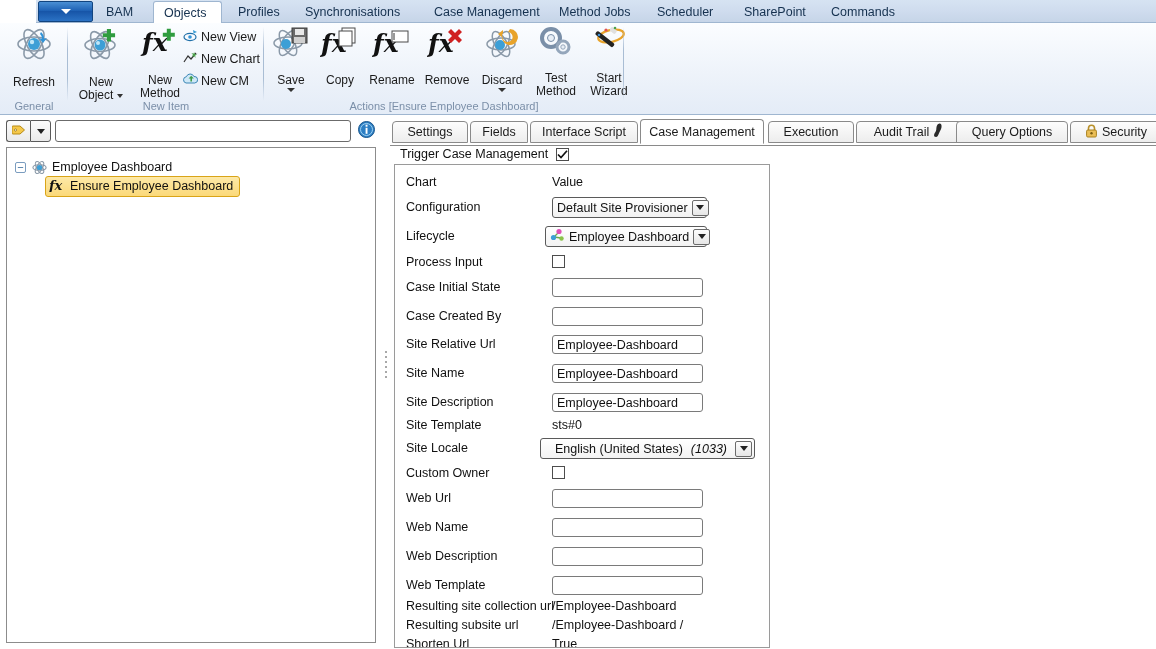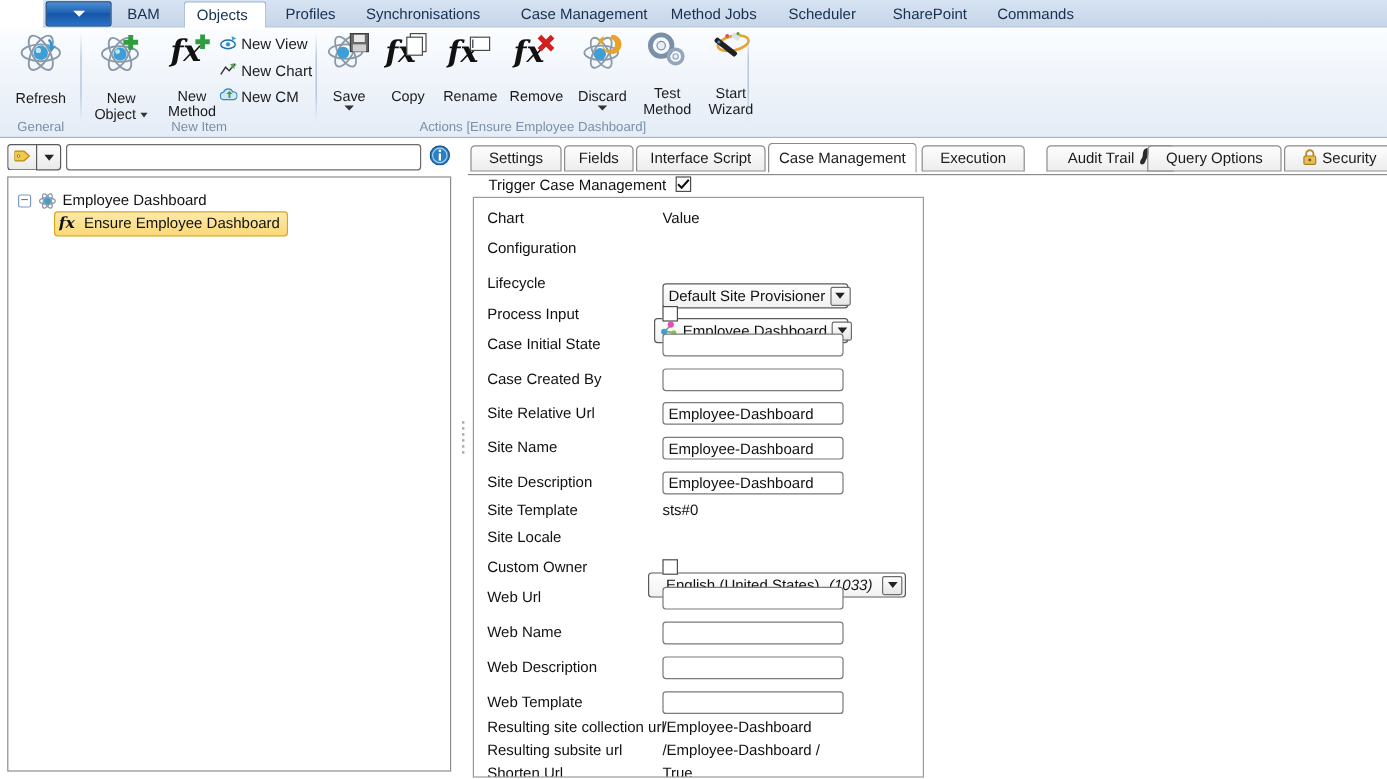--- a/index.html
+++ b/index.html
@@ -134,21 +134,21 @@
     background: linear-gradient(to bottom,#fdfdfd,#ededed);
     font-size: 12.5px; color: #1b1b1b; white-space: nowrap;
   }
   .ptab.active {
     top: 0; height: 25px;
     background: #ffffff; border-bottom: 1px solid #ffffff;
     font-weight: normal;
   }
   #tabstrip-line { position: absolute; left: 0; top: 26px; width: 766px; height: 1px; background: #8a8a8a; }
 
-  #trigger-row { position: absolute; left: 17px; top: 31px; display: flex; align-items: flex-start; gap: 8px; }
+  #trigger-row { position: absolute; left: 10px; top: 31px; display: flex; align-items: flex-end; gap: 8px; }
   #trigger-row .t-lbl { font-size: 12.5px; color: #111; }
   .cbx {
     width: 13px; height: 13px; border: 1px solid #4d4d4d; background: #fff;
     display: flex; align-items: center; justify-content: center;
   }
   .cbx svg { display: block; }
 
   #form-box {
     position: absolute; left: 4px; top: 48px; width: 376px; height: 484px;
     border: 1px solid #9a9a9a; background: #ffffff; overflow: hidden;
@@ -165,21 +165,21 @@
   .ftext {
     position: absolute; left: 157px; top: 3px; width: 151px; height: 19px;
     border: 1px solid #7a7a7a; border-radius: 3px; background: #fff;
     font-family: "Liberation Sans", sans-serif; font-size: 12.5px;
     padding: 0 4px; color: #111; outline: none;
   }
   .fcombo {
     position: absolute; top: 2px; height: 21px;
     border: 1px solid #5a5a5a; border-radius: 3px;
     background: linear-gradient(to bottom,#ffffff,#f2f2f2);
-    display: flex; align-items: center; padding: 0 2px 0 4px; gap: 4px; margin-top: 39px;
+    display: flex; align-items: center; padding: 0 2px 0 4px; gap: 4px;
   }
   .fcombo .ctext { flex: 1; font-size: 12.5px; color: #111; white-space: nowrap; }
   .fcombo .cbtn {
     width: 17px; height: 16px; border: 1px solid #6b6b6b; border-radius: 2px;
     background: linear-gradient(to bottom,#fdfdfd,#e6e6e6);
     display: flex; align-items: center; justify-content: center; flex: 0 0 auto;
   }
   .caret-dn {
     width: 0; height: 0;
     border-left: 4px solid transparent;
@@ -487,21 +487,21 @@
         </div>
       <div class="ptab" style="left:140px;width:108px;">
           <span>Interface Script</span>
         </div>
       <div class="ptab active" style="left:250px;width:124px;">
           <span>Case Management</span>
         </div>
       <div class="ptab" style="left:378px;width:86px;">
           <span>Execution</span>
         </div>
-      <div class="ptab" style="left:482px;width:106px;">
+      <div class="ptab" style="left:466px;width:106px;">
         <span>Audit Trail</span>
         <span>
           <svg width="11" height="15" viewBox="0 0 11 15">
             <path d="M3 14 c-1.4 0 -2.2 -1 -1.9 -2.3 c0.5 -2 2 -3 2.2 -5.2 c0.2 -2.3 0.4 -5.2 2.6 -5.8 c2 -0.5 3 1.2 2.6 3.6 c-0.4 2.4 -1.8 4.2 -2.6 6.2 c-0.7 1.8 -1.4 3.5 -2.9 3.5 z" fill="#2a2a2a"></path>
           </svg>
         </span>
       </div>
       <div class="ptab" style="left:566px;width:112px;">
           <span>Query Options</span>
         </div>

